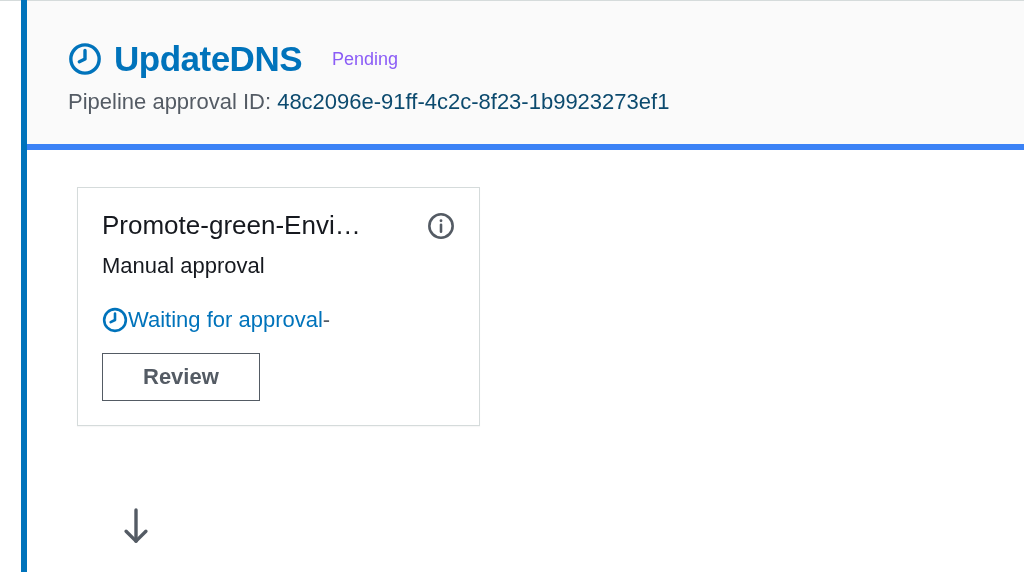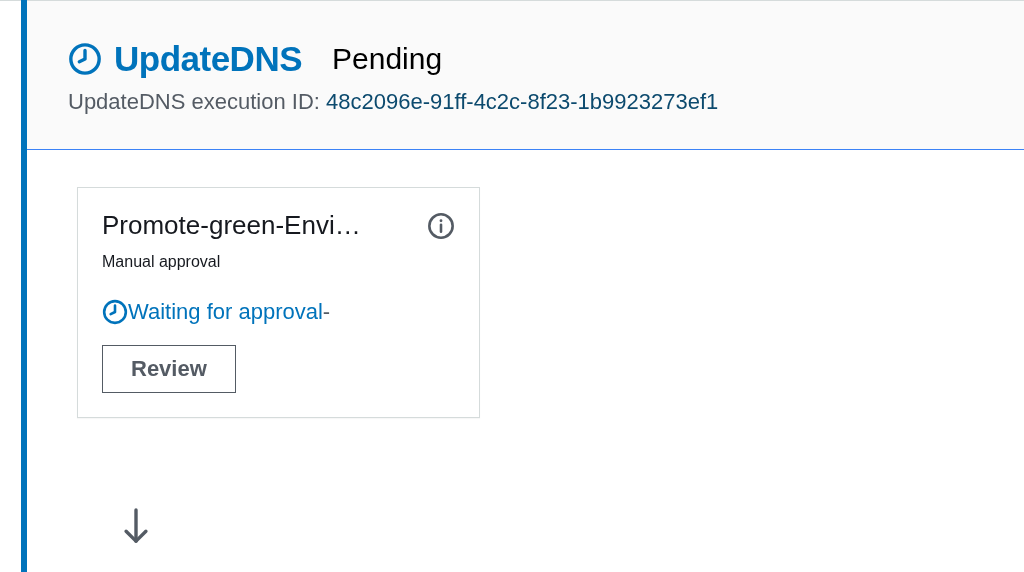--- a/index.html
+++ b/index.html
@@ -30,44 +30,44 @@
     height: 572px;
     background: #0073bb;
   }
   .stage-header {
     position: absolute;
     left: 27px;
     right: 0;
     top: 1px;
     height: 149px;
     background: #fafafa;
-    border-bottom: 1px solid #3b82f6;
+    border-bottom: 6px solid #3b82f6;
     padding: 38px 0 0 41px;
   }
   .stage-title-row {
     display: flex;
     align-items: center;
     gap: 12px;
   }
   .stage-title-icon {
     color: #0073bb;
     display: inline-flex;
     align-items: center;
     justify-content: center;
   }
   .stage-title {
     font-size: 35px;
     font-weight: 700;
     color: #0073bb;
     letter-spacing: -0.5px;
   }
   .stage-status {
-    font-size: 30px;
+    font-size: 18px;
     font-weight: 400;
-    color: #000000;
+    color: #8b5cf6;
     margin-left: 18px;
   }
   .exec-id-row {
     margin-top: 10px;
     font-size: 22px;
     color: #545b64;
   }
   .exec-id-link {
     color: #0c4a6e;
     text-decoration: none;
@@ -99,21 +99,21 @@
   }
   .info-icon {
     color: #545b64;
     display: inline-flex;
     align-items: center;
     justify-content: center;
     cursor: pointer;
   }
   .action-subtitle {
     margin-top: 12px;
-    font-size: 16px;
+    font-size: 22px;
     color: #16191f;
   }
   .status-row {
     margin-top: 28px;
     display: flex;
     align-items: center;
     font-size: 22px;
   }
   .status-icon {
     color: #0073bb;
@@ -127,21 +127,21 @@
     color: #545b64;
   }
   .review-btn {
     margin-top: 20px;
     display: inline-block;
     border: 1px solid #545b64;
     background: #ffffff;
     color: #545b64;
     font-size: 22px;
     font-weight: 700;
-    padding: 10px 28px;
+    padding: 10px 40px;
     cursor: pointer;
   }
 
   .arrow-down {
     position: absolute;
     left: 119px;
     top: 505px;
     color: #545b64;
   }
 </style>
@@ -157,21 +157,21 @@
       <span class="stage-title-icon">
         <svg width="34" height="34" viewBox="0 0 24 24" fill="none" stroke="currentColor" stroke-width="2.4" stroke-linecap="round" stroke-linejoin="round">
           <circle cx="12" cy="12" r="10"></circle>
           <polyline points="12 6 12 12 8 14"></polyline>
         </svg>
       </span>
       <span class="stage-title">UpdateDNS</span>
       <span class="stage-status">Pending</span>
     </div>
     <div class="exec-id-row">
-      <span>UpdateDNS execution ID:</span>
+      <span>Pipeline approval ID:</span>
       <span> </span>
       <a href="#" class="exec-id-link">48c2096e-91ff-4c2c-8f23-1b9923273ef1</a>
     </div>
   </div>
 
   <div class="action-card">
     <div class="action-title-row">
       <div class="action-title">Promote-green-Envi…</div>
       <span class="info-icon">
         <svg width="28" height="28" viewBox="0 0 24 24" fill="none" stroke="currentColor" stroke-width="2.2" stroke-linecap="round" stroke-linejoin="round">

